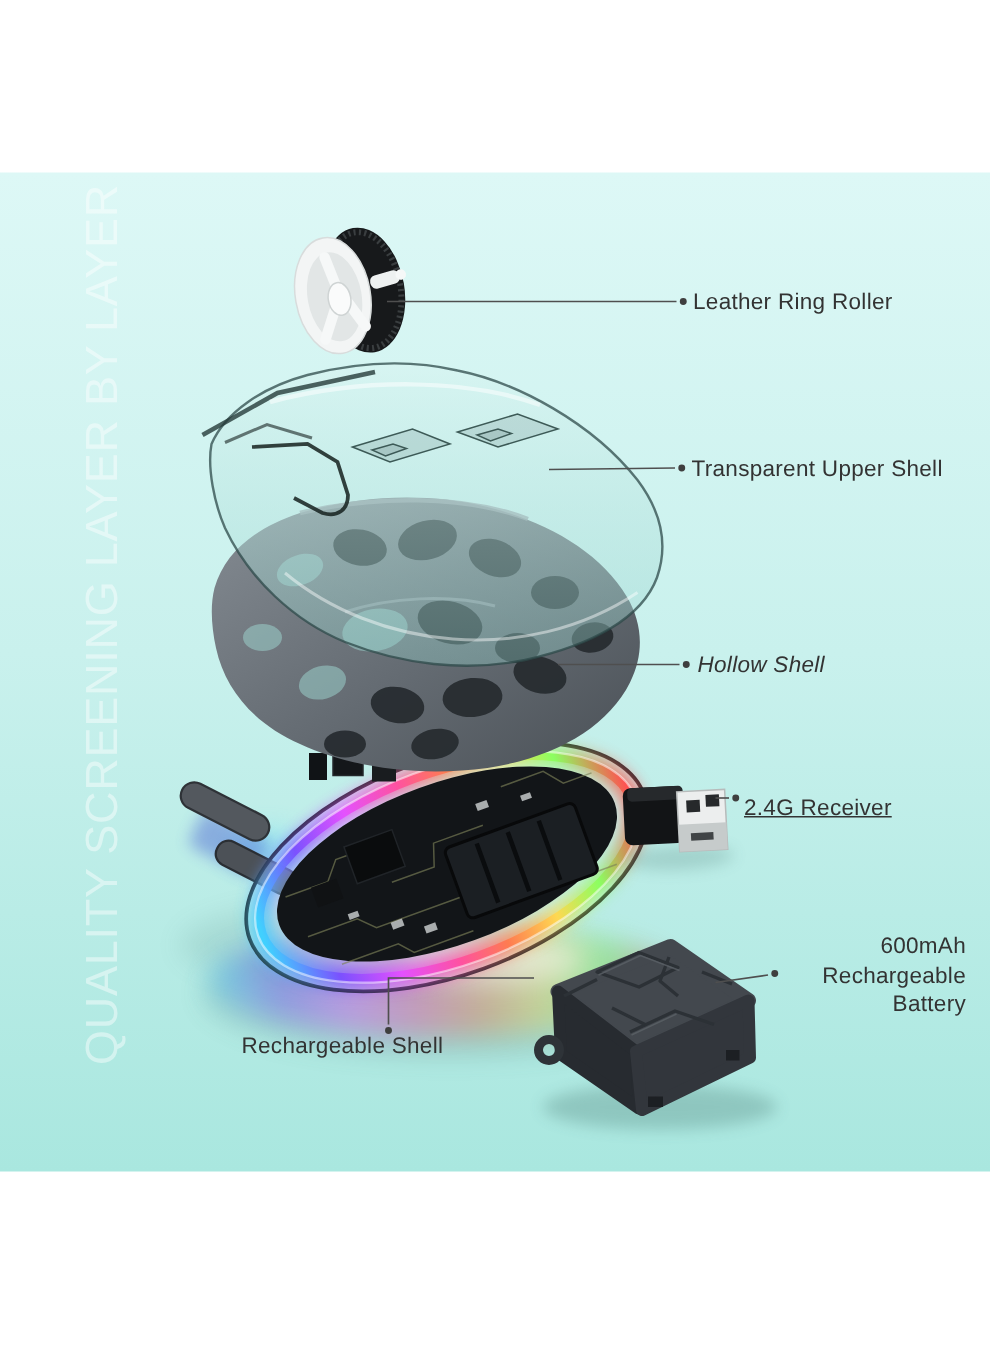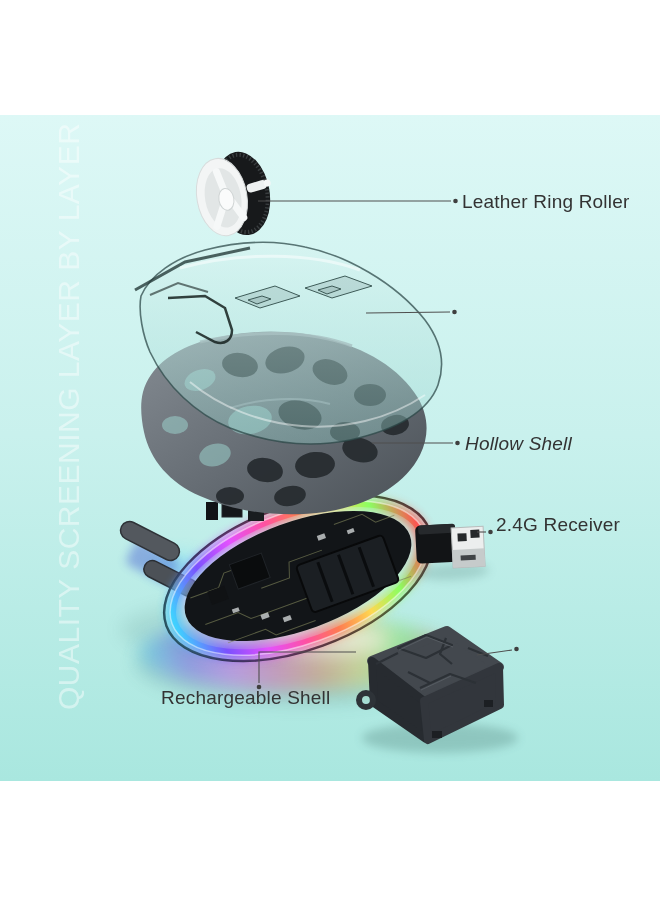--- a/index.html
+++ b/index.html
@@ -20,21 +20,21 @@
     overflow:hidden;
   }
   .watermark{
     position:absolute; left:52px; top:595px; width:532px;
     transform:rotate(-90deg); transform-origin:0 0;
     font-size:30px; letter-spacing:.5px; font-weight:400;
     color:var(--watermark); white-space:nowrap; user-select:none;
   }
   svg.art{position:absolute;left:0;top:0;width:660px;height:666px;display:block;}
   .label{
-    position:absolute; font-size:19px; color:var(--label);
+    position:absolute; font-size:15px; color:var(--label);
     letter-spacing:.2px; line-height:19.5px; white-space:nowrap;text-align:right;
   }
   .label.wrap{white-space:normal; width:118px;}
 </style>
 </head>
 <body>
 
 <div class="stage">
   <div class="scene">
 
@@ -233,18 +233,20 @@
         <circle cx="455.5" cy="201" r="2.3"></circle>
         <circle cx="454.5" cy="312" r="2.3"></circle>
         <circle cx="457.5" cy="443" r="2.3"></circle>
         <circle cx="490.5" cy="532" r="2.3"></circle>
         <circle cx="516.5" cy="649" r="2.3"></circle>
         <circle cx="259" cy="687" r="2.3"></circle>
       </g>
     </svg>
 
     <div class="label" style="left:462px; top:77px;">Leather Ring Roller</div>
+    <div class="label" style="left:461px; top:188px;">Transparent Upper Shell</div>
     <div class="label" style="left:465px; top:319px;font-style:italic;">Hollow Shell</div>
-    <div class="label" style="left:496px; top:400px;">2.4G Receiver</div>
+    <div class="label" style="left:496px; top:414px;text-decoration:underline;">2.4G Receiver</div>
+    <div class="label wrap" style="left:526px; top:506px;">600mAh Rechargeable Battery</div>
     <div class="label" style="left:161px; top:573px;">Rechargeable Shell</div>
 
   </div>
 </div>
 
 </body></html>

